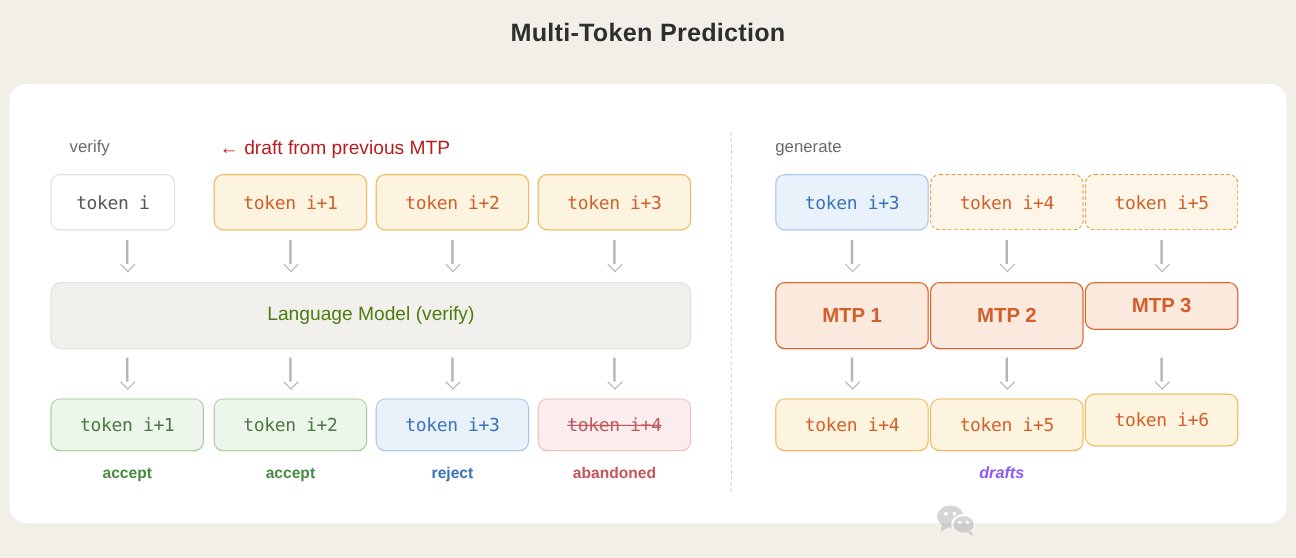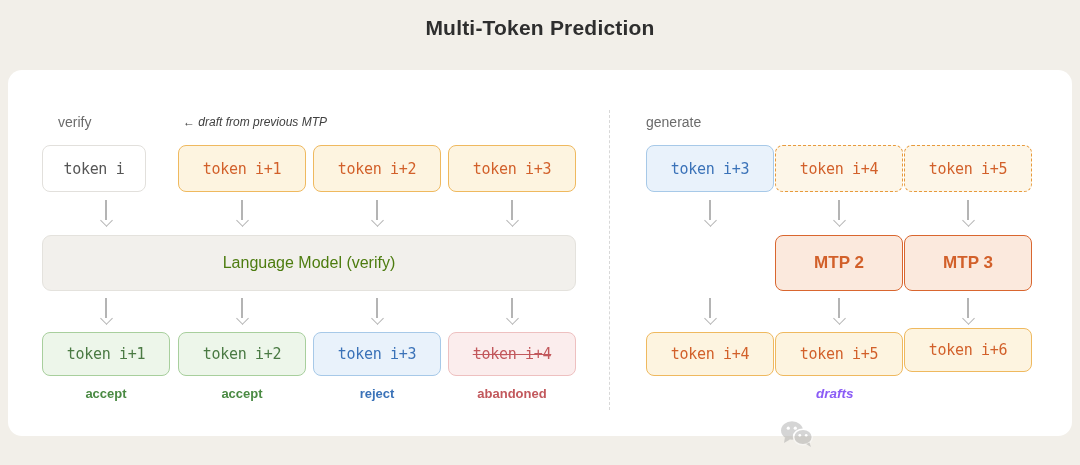--- a/index.html
+++ b/index.html
@@ -51,23 +51,22 @@
   }
 
   .panel-label {
     position: absolute;
     font-size: 14px;
     color: #6b6b6b;
   }
 
   .annotation {
     position: absolute;
-    font-size: 12px;
-    font-style: italic;
-    color: #404040;
+    font-size: 16px;
+    color: #b91c1c;
     white-space: nowrap;
   }
 
   .drafts-label {
     position: absolute;
     font-size: 13.5px;
     font-style: italic;
     font-weight: bold;
     color: #8b5cf6;
   }
@@ -232,24 +231,27 @@
       <span>token i+4</span>
     </div>
     <div class="box amber-dashed" style="left:296px; top:75px; width:128px; height:47px;">
       <span>token i+5</span>
     </div>
 
     <div class="arrow" style="left:96px;  top:130px;"></div>
     <div class="arrow" style="left:225px; top:130px;"></div>
     <div class="arrow" style="left:354px; top:130px;"></div>
 
+    <div class="box mtp" style="left:38px; top:165px; width:128px; height:56px;">
+      <span>MTP 1</span>
+    </div>
     <div class="box mtp" style="left:167px; top:165px; width:128px; height:56px;">
       <span>MTP 2</span>
     </div>
-    <div class="box mtp" style="left:296px; top:165px; width:128px; height:56px;">
+    <div class="box mtp" style="left:296px; top:165px; width:128px; height:40px;">
       <span>MTP 3</span>
     </div>
 
     <div class="arrow" style="left:96px;  top:228px;"></div>
     <div class="arrow" style="left:225px; top:228px;"></div>
     <div class="arrow" style="left:354px; top:228px;"></div>
 
     <div class="box amber" style="left:38px; top:262px; width:128px; height:44px;">
       <span>token i+4</span>
     </div>

